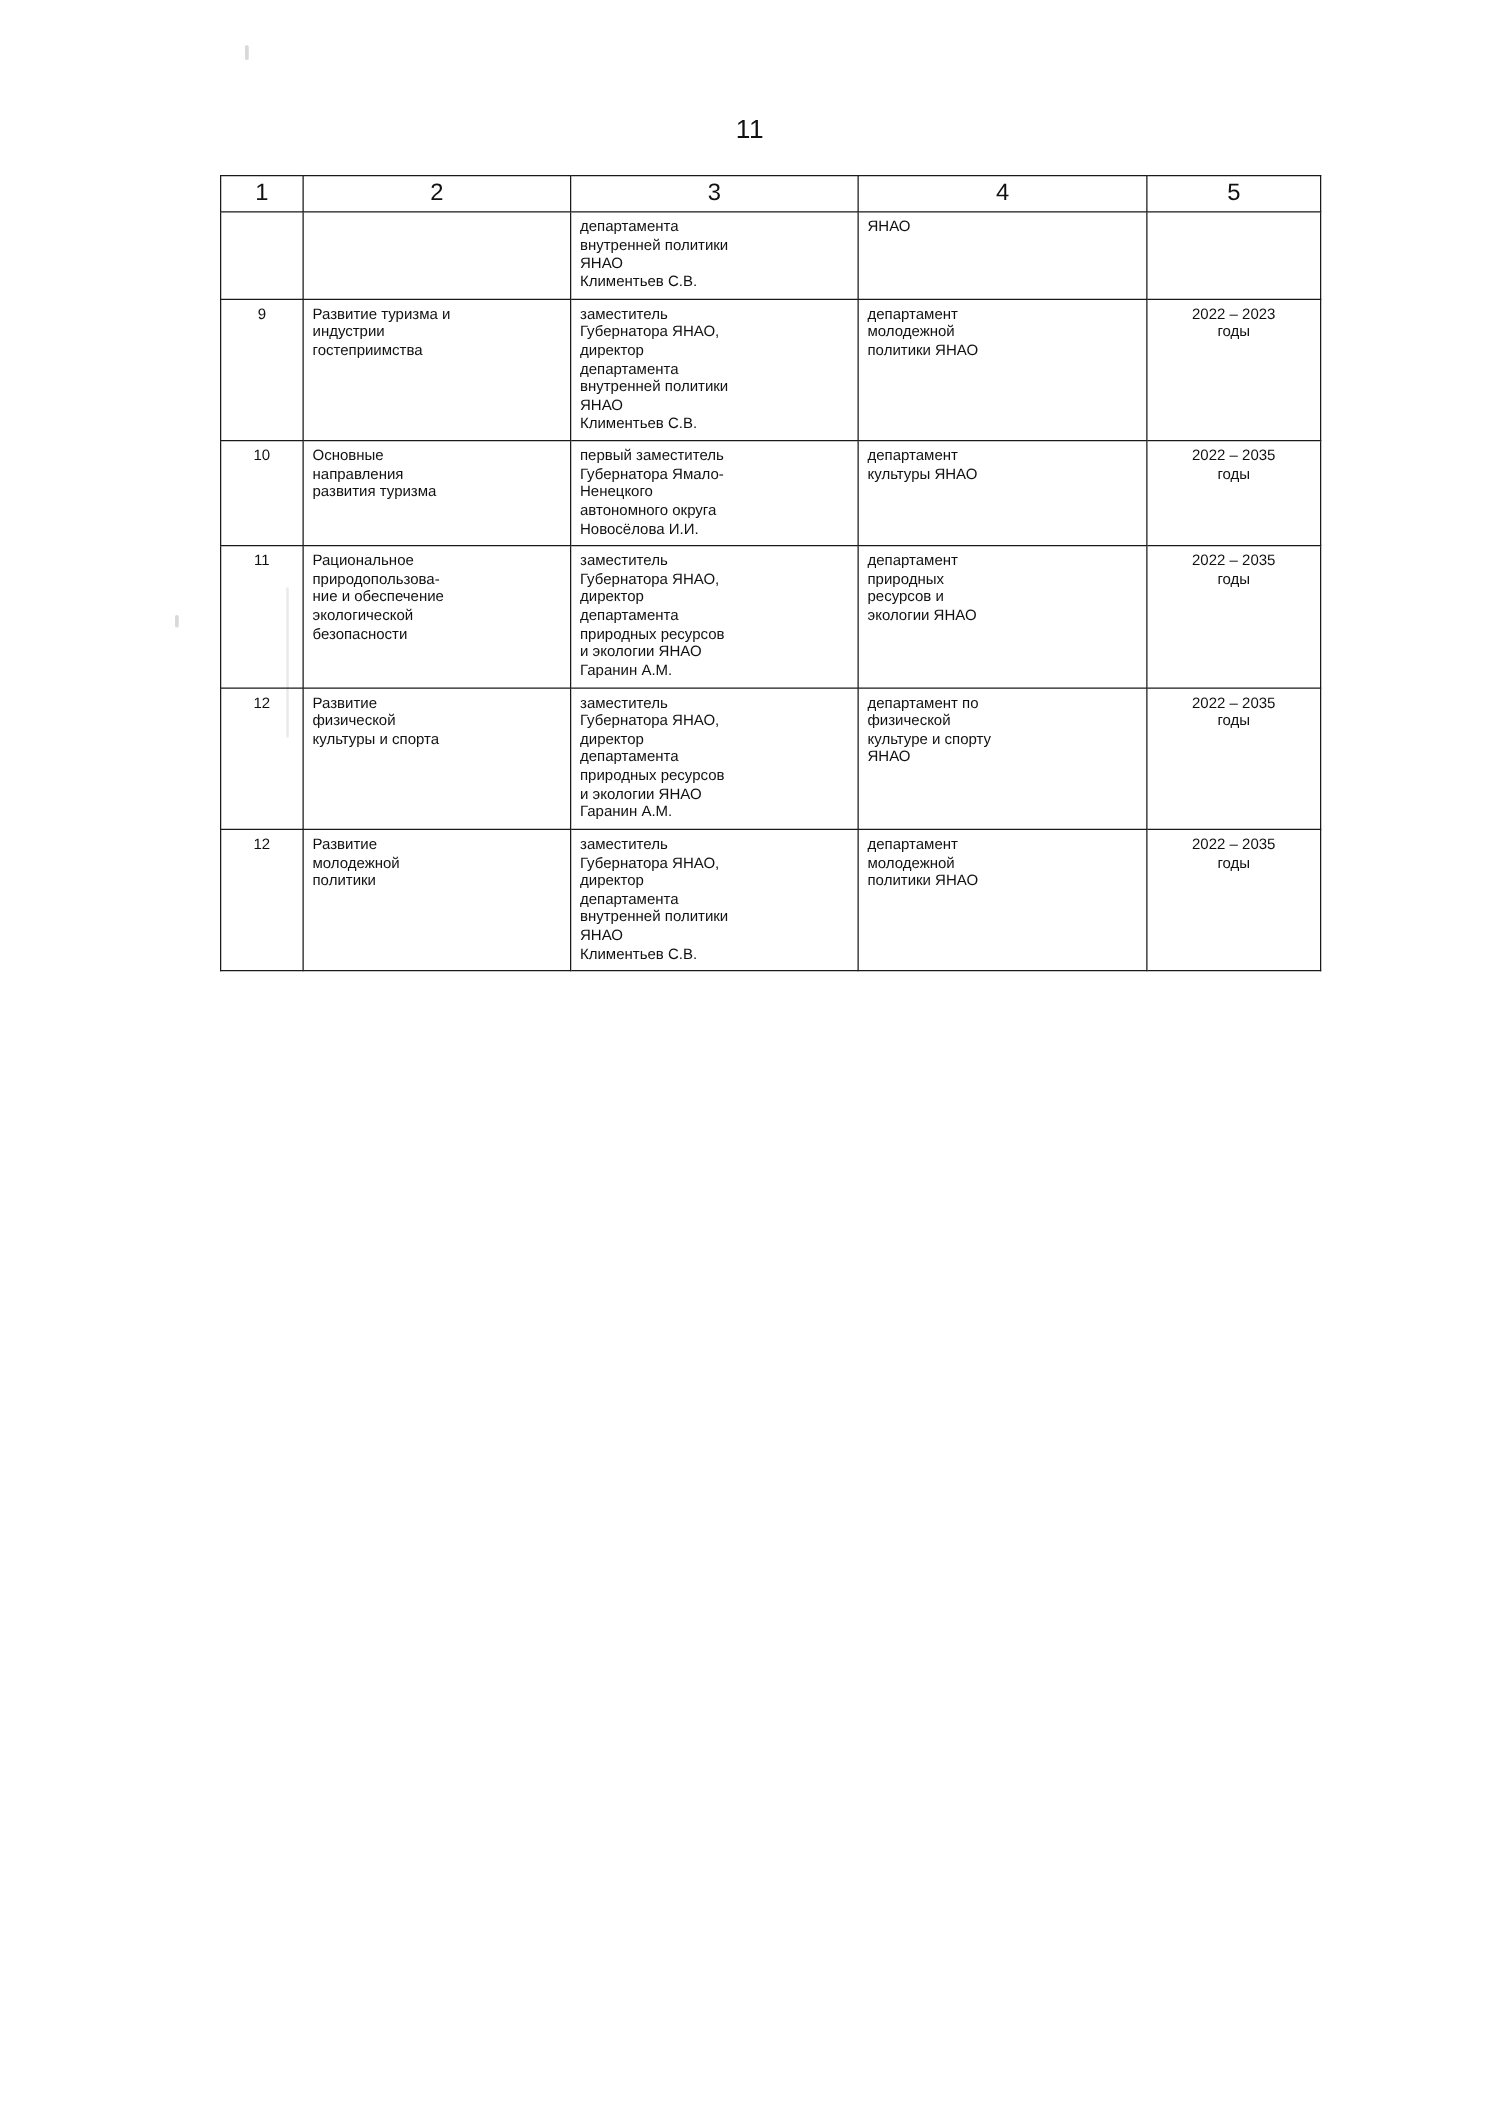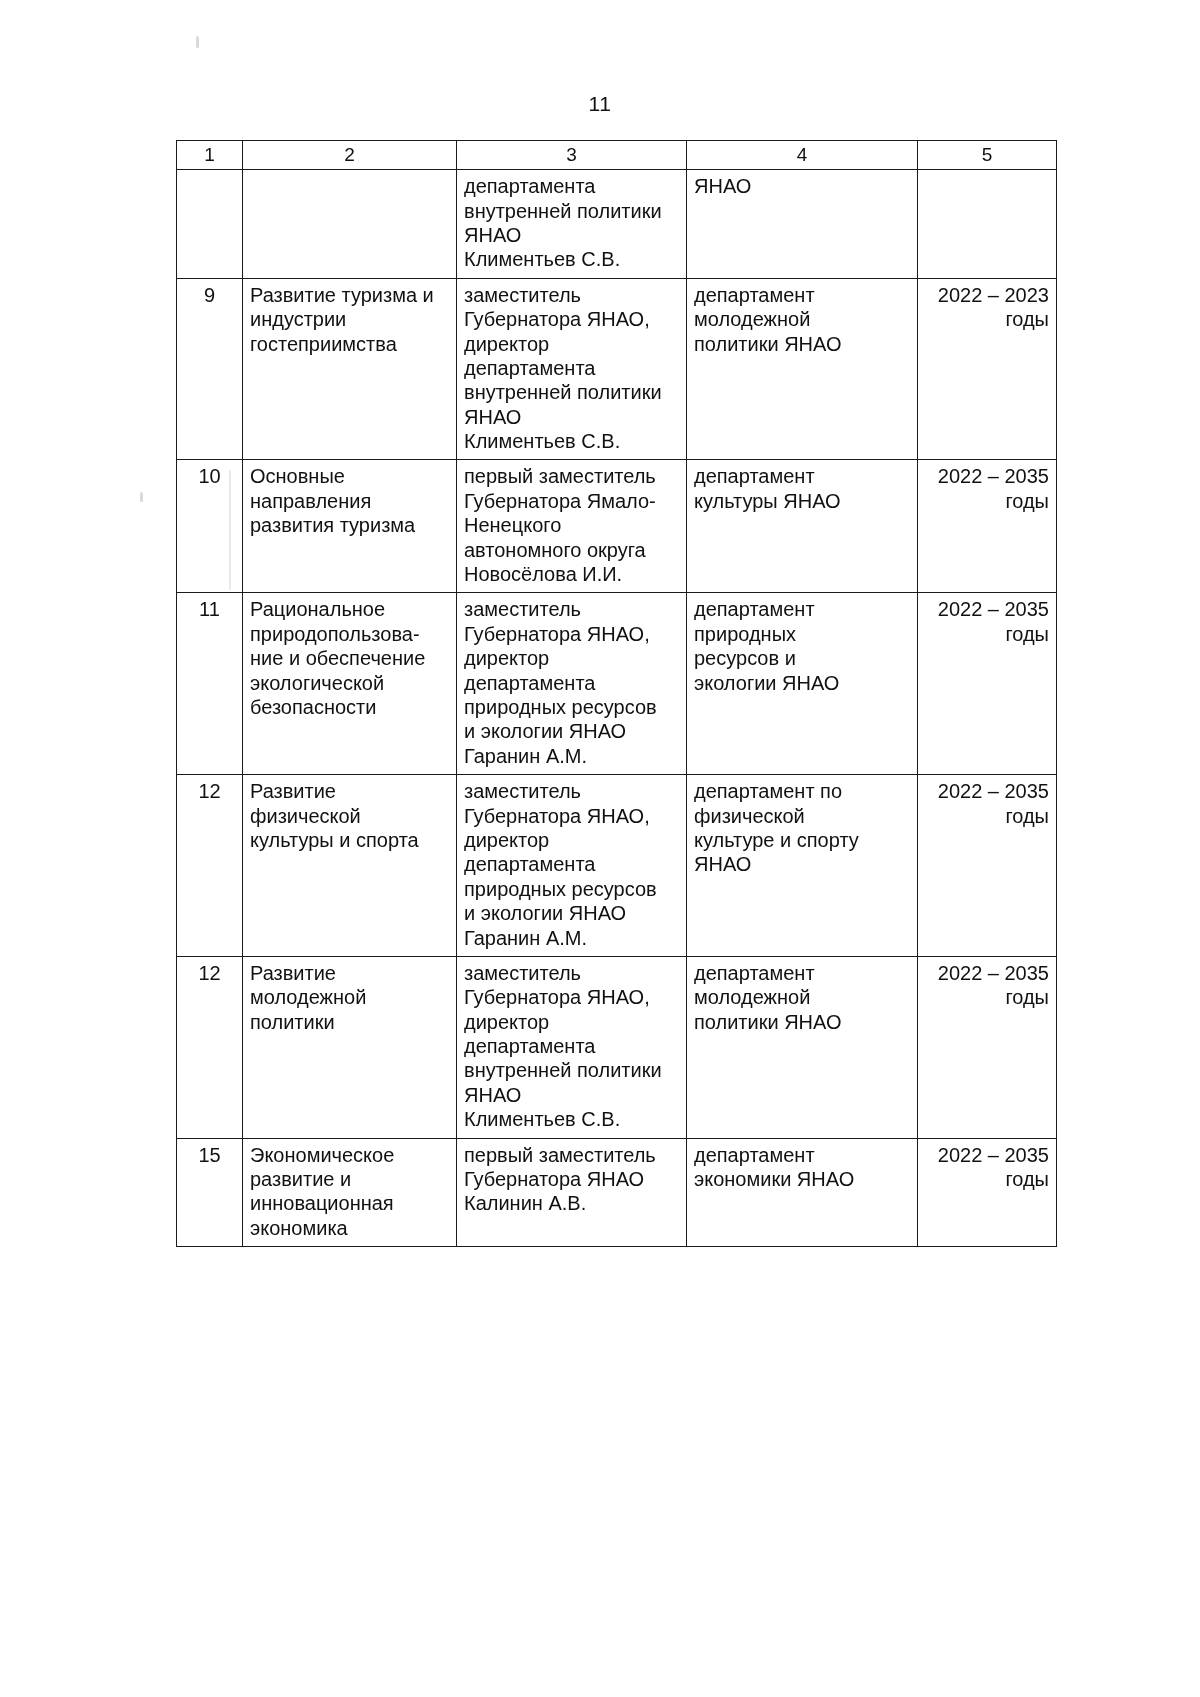--- a/index.html
+++ b/index.html
@@ -36,21 +36,21 @@
     top: 140px;
     left: 176px;
     width: 880px;
     border-collapse: collapse;
     table-layout: fixed;
   }
   .doc-table td {
     border: 1.6px solid #1a1a1a;
     vertical-align: top;
     padding: 4px 7px 6px 7px;
-    font-size: 20px;
+    font-size: 12px;
     line-height: 1.22;
     white-space: pre-line;
   }
   .doc-table tr.colnums td {
     text-align: center;
     padding: 2px 0 3px 0;
     font-size: 19px;
     border-bottom: 1.6px solid #1a1a1a;
     vertical-align: middle;
     white-space: normal;
@@ -60,21 +60,21 @@
   col.c2 { width: 214px; }
   col.c3 { width: 230px; }
   col.c4 { width: 231px; }
   col.c5 { width: 139px; }
 
   td.num {
     text-align: center;
     white-space: normal;
   }
   td.period {
-    text-align: right;
+    text-align: center;
     white-space: pre-line;
   }
   
   .scan-mark {
     position: absolute;
     background: #b9b9b9;
     opacity: 0.55;
   }
   .m1 { left: 196px; top: 36px; width: 3px; height: 12px; border-radius: 2px; }
   .m2 { left: 140px; top: 492px; width: 3px; height: 10px; border-radius: 2px; }
@@ -209,31 +209,17 @@
 ЯНАО
 Климентьев С.В.</td>
         <td>департамент
 молодежной
 политики ЯНАО</td>
         <td class="period">2022 – 2035
 годы</td>
       </tr>
 
 
-      <tr>
-        <td class="num">15</td>
-        <td>Экономическое
-развитие и
-инновационная
-экономика</td>
-        <td>первый заместитель
-Губернатора ЯНАО
-Калинин А.В.</td>
-        <td>департамент
-экономики ЯНАО</td>
-        <td class="period">2022 – 2035
-годы</td>
-      </tr>
 
 
     </tbody>
   </table>
 </div>
 
 </body></html>

